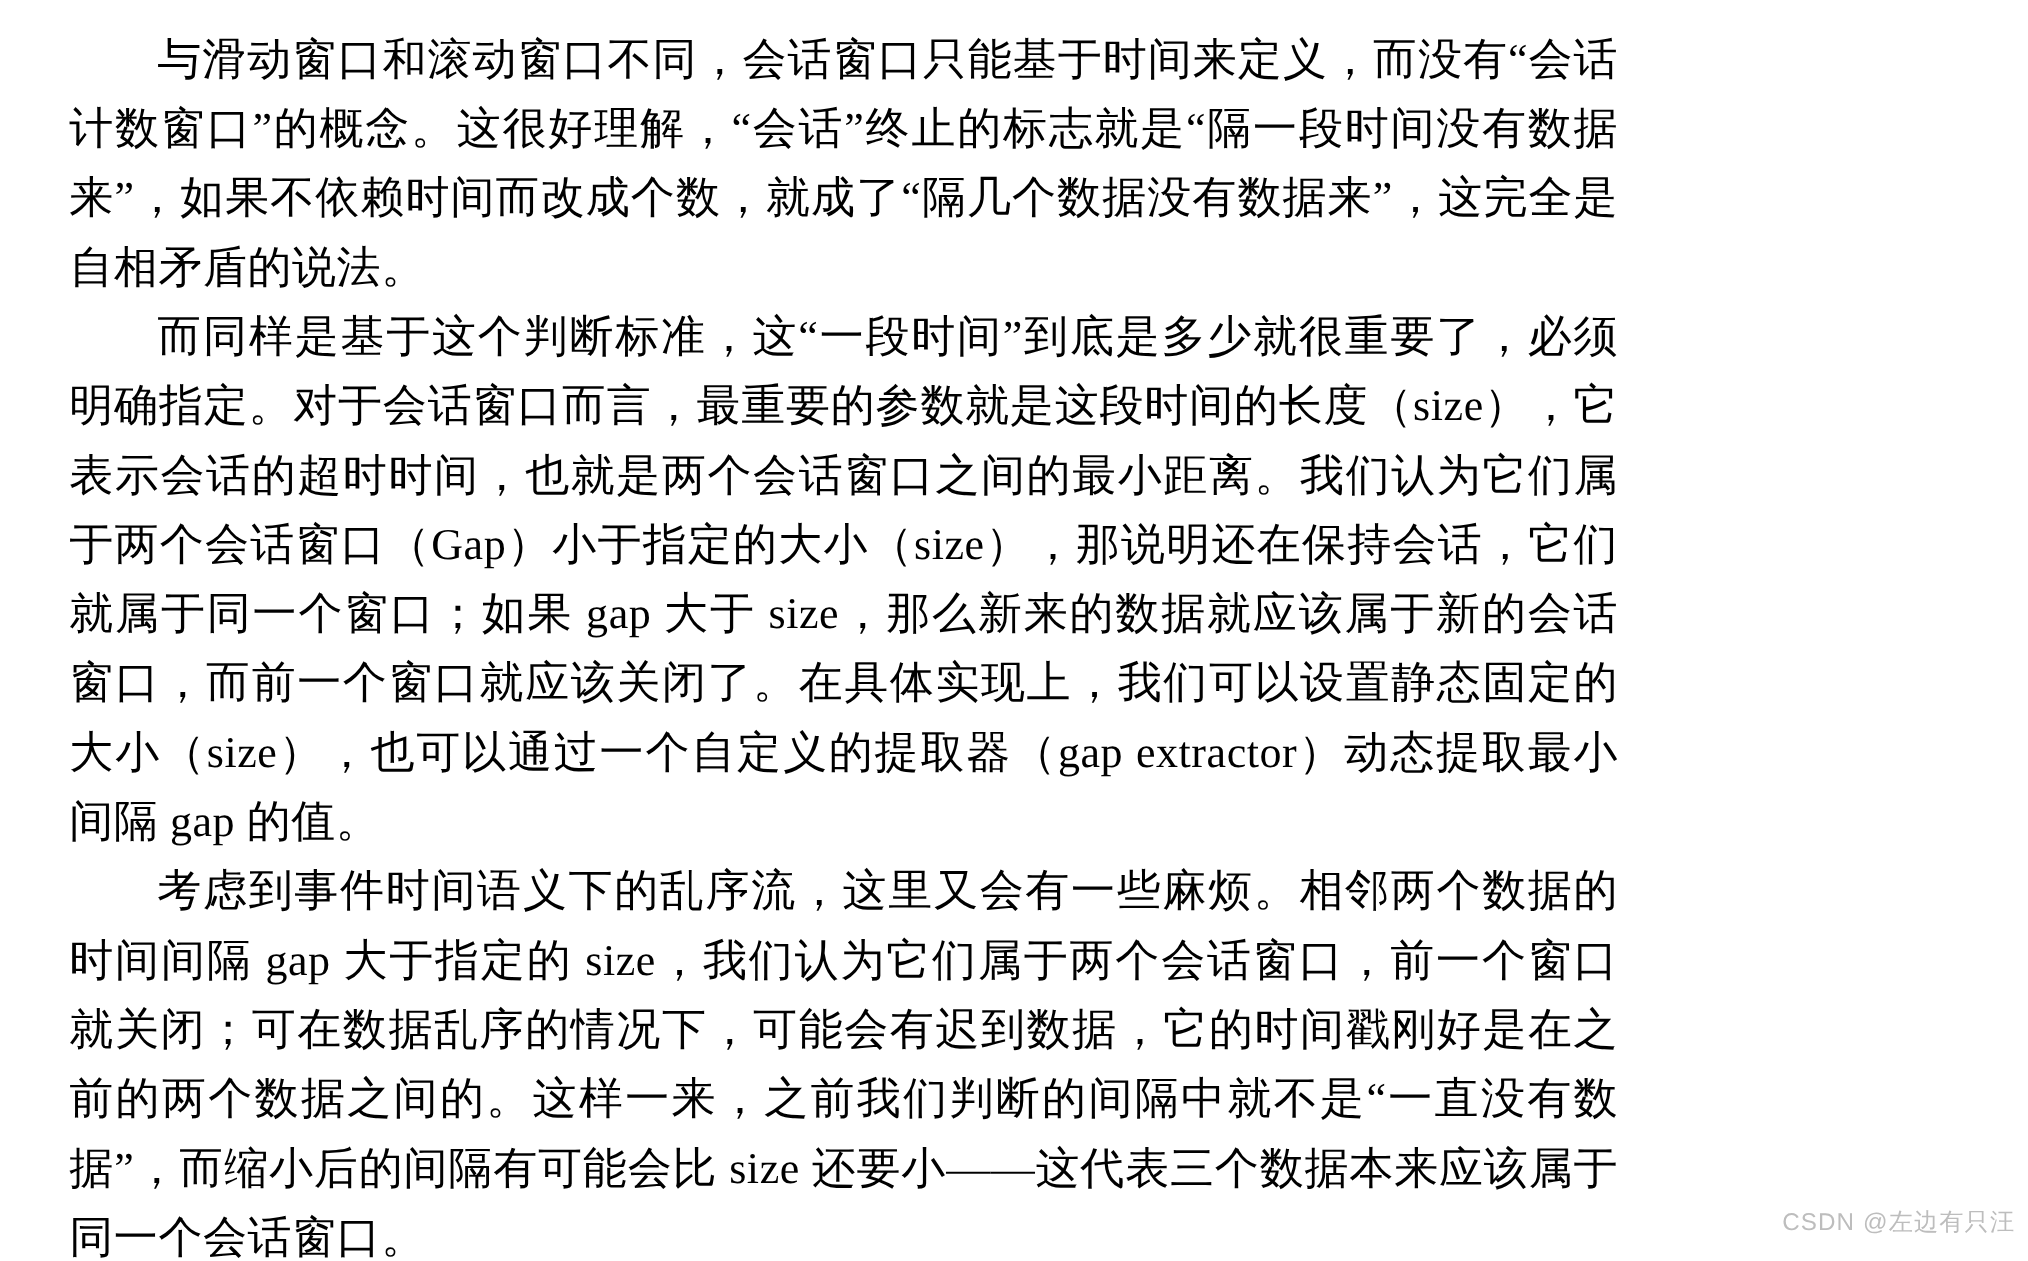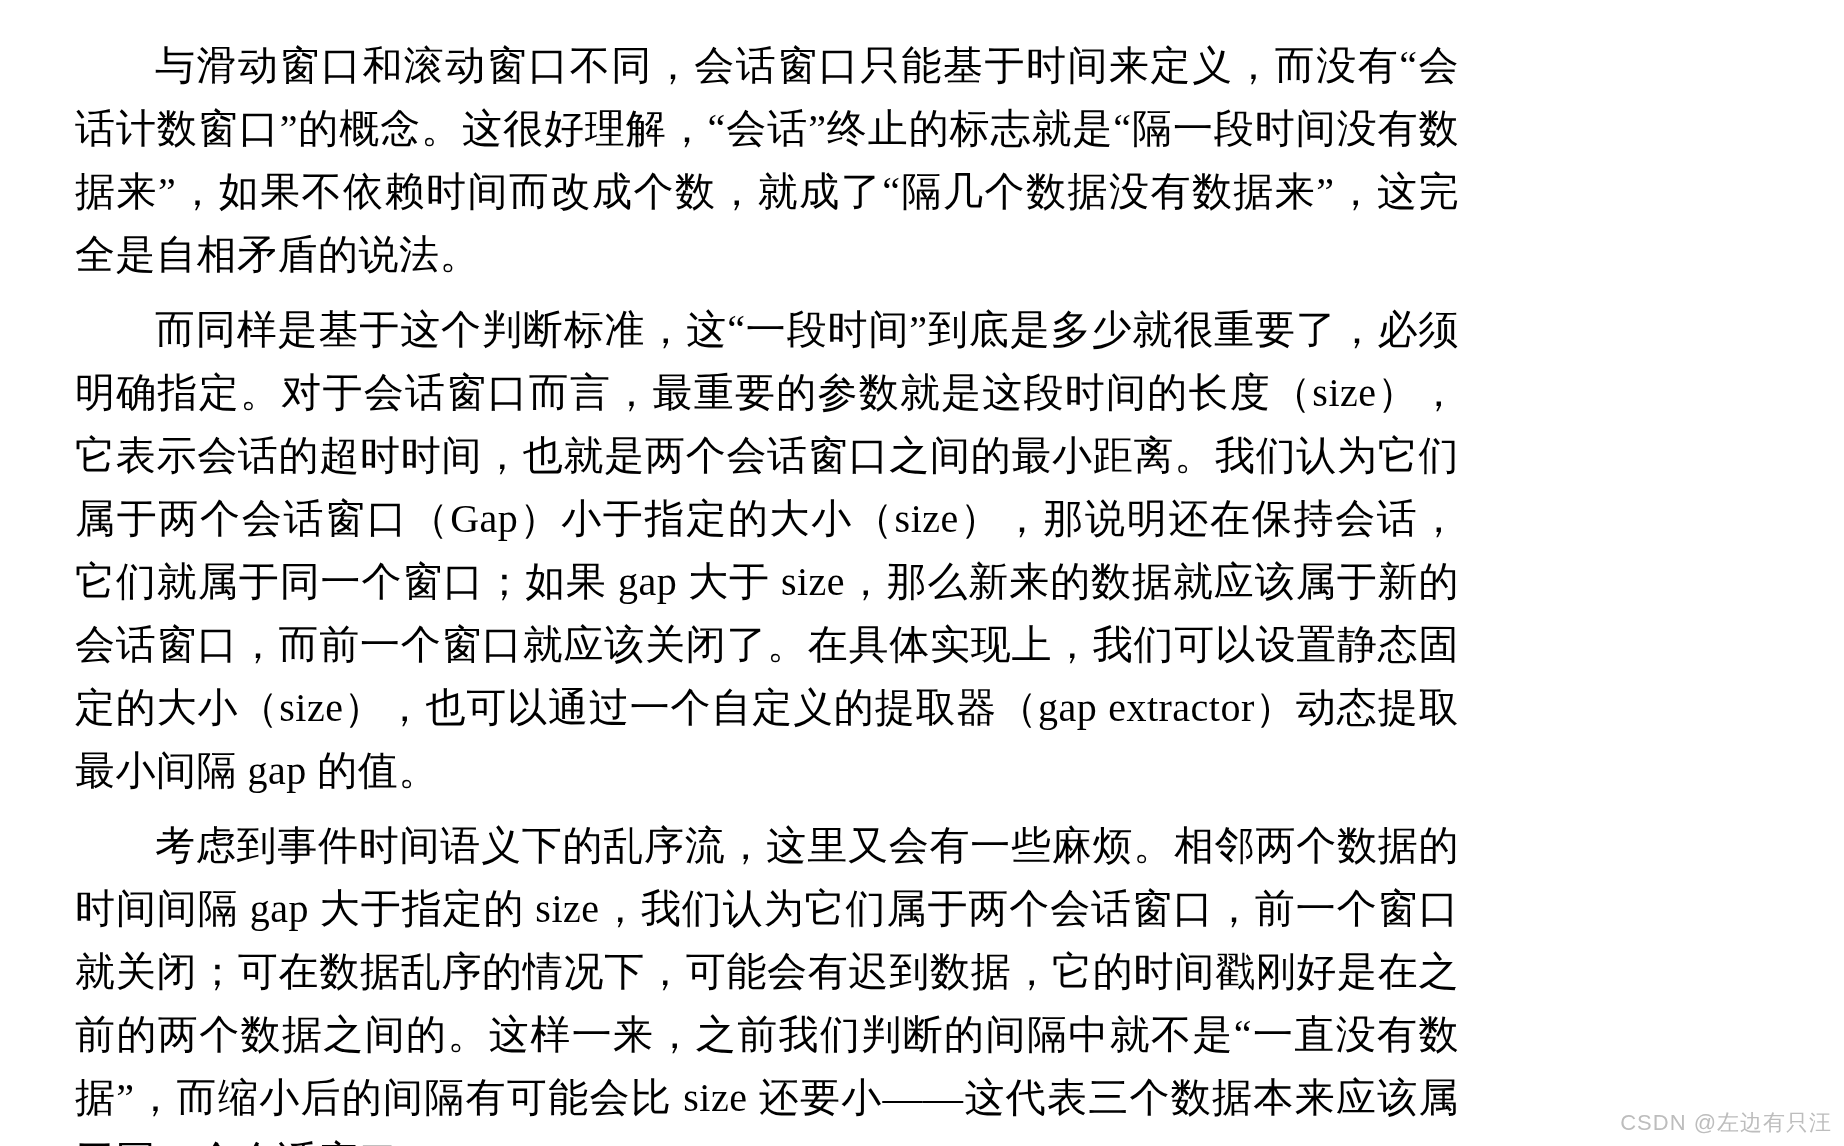--- a/index.html
+++ b/index.html
@@ -12,33 +12,33 @@
   }
   .page {
     position: absolute;
     left: 63px;
     top: 22px;
     width: 1408px;
     color: #000000;
     font-family: "Liberation Serif", "DejaVu Serif", serif;
   }
   .page p {
-    margin: 12px;
+    margin: 0;
     padding: 0;
     font-size: 40px;
     line-height: 63px;
     text-align: justify;
     text-justify: inter-ideograph;
     text-indent: 2em;
     letter-spacing: 0.5px;
   }
   .watermark {
     position: absolute;
     right: 12px;
-    bottom: 8px;
+    bottom: 20px;
     font-family: "Liberation Sans", "DejaVu Sans", sans-serif;
     font-size: 22px;
     color: #bdbdbd;
     letter-spacing: 1px;
   }
 </style>
 </head>
 <body>
 
 <div class="page">

